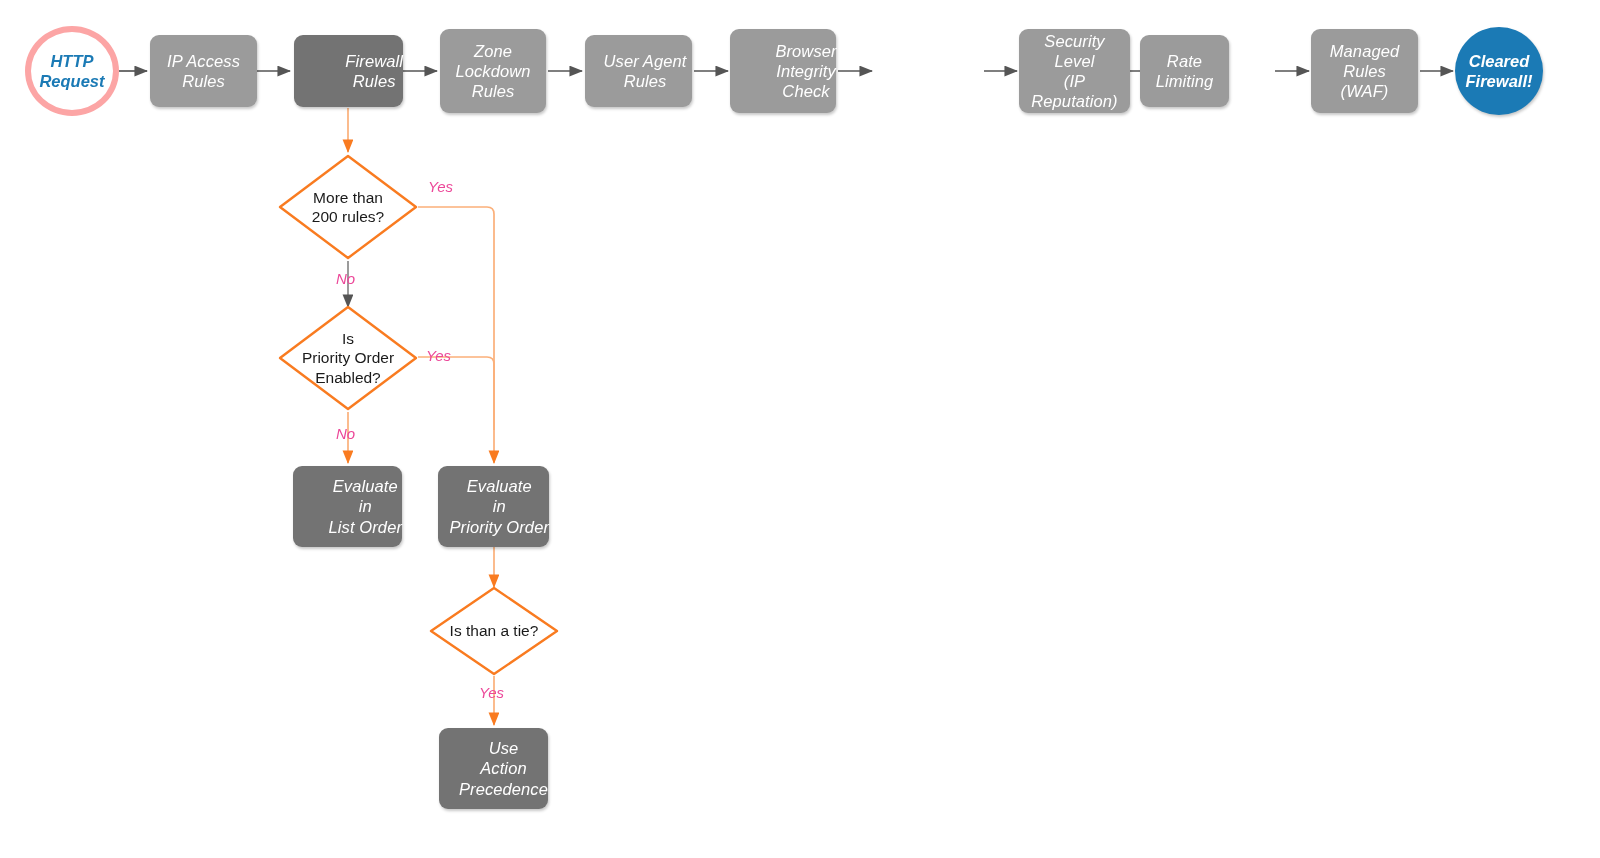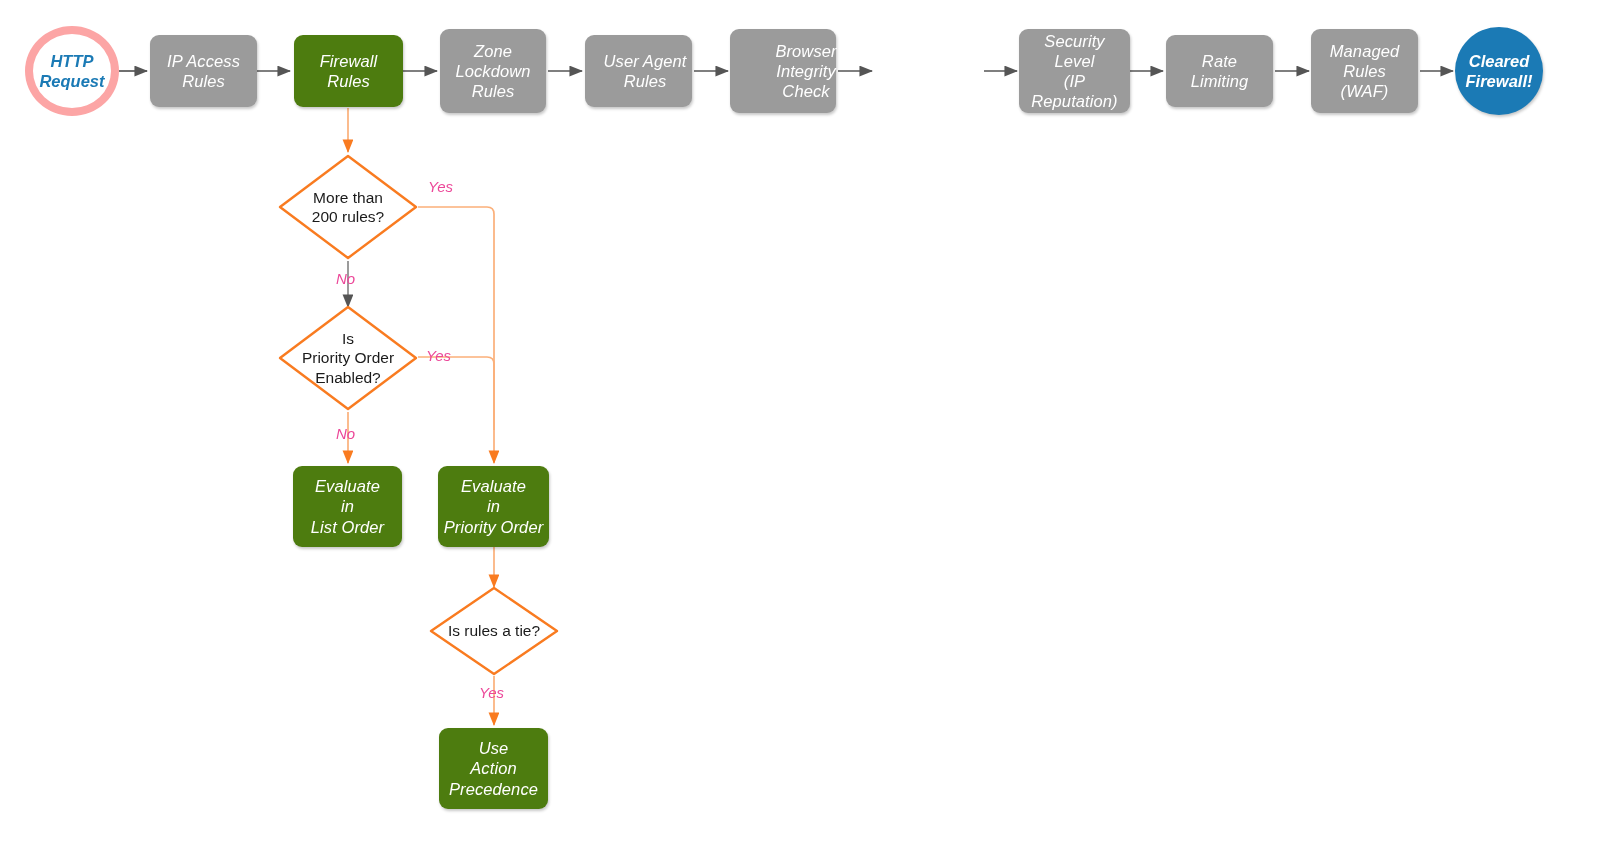--- a/index.html
+++ b/index.html
@@ -43,32 +43,32 @@
   
   .proc {
     border-radius: 9px;
     color: #ffffff;
     font-style: italic;
     font-size: 16.5px;
     letter-spacing: .1px;
     box-shadow: 1px 2px 3px rgba(0,0,0,0.22);
   }
   .proc.gray   { background: #9b9b9b; }
-  .proc.orange { background: #4d7c0f; }
+  .proc.orange { background: #737373; justify-content: flex-end; }
 
   
   .circle {
     border-radius: 50%;
     font-style: italic;
     font-weight: bold;
     font-size: 16.5px;
   }
   .circle.hollow {
     background: #ffffff;
-    border: 8px solid #fca5a5;
+    border: 6px solid #fca5a5;
     color: #1b7ab5;
   }
   .circle.filled {
     background: #1b7ab5;
     color: #ffffff;
     box-shadow: 1px 2px 3px rgba(0,0,0,0.22);
   }
 
   
   .diamond {
@@ -173,21 +173,21 @@
 Check</span>
   </div>
 
 
   <div class="node proc gray" style="left:1019px; top:29px; width:111px; height:84px;">
     <span style="white-space:pre-line;">Security
 Level
 (IP Reputation)</span>
   </div>
 
-  <div class="node proc gray" style="left:1166px; top:35px; width:107px; height:72px;">
+  <div class="node proc gray" style="left:1140px; top:35px; width:89px; height:72px;">
     <span style="white-space:pre-line;">Rate
 Limiting</span>
   </div>
 
   <div class="node proc gray" style="left:1311px; top:29px; width:107px; height:84px;">
     <span style="white-space:pre-line;">Managed
 Rules
 (WAF)</span>
   </div>
 
@@ -210,21 +210,21 @@
     </svg>
     <span class="dlabel" style="white-space:pre-line;">Is
 Priority Order
 Enabled?</span>
   </div>
 
   <div class="node diamond" style="left:428px; top:585px; width:132px; height:92px;">
     <svg class="dshape" viewBox="0 0 132 92" xmlns="http://www.w3.org/2000/svg">
       <polygon points="66,3 129,46 66,89 3,46" fill="#ffffff" stroke="#f97b20" stroke-width="2.4" stroke-linejoin="round"></polygon>
     </svg>
-    <span class="dlabel" style="white-space:pre-line;">Is rules a tie?</span>
+    <span class="dlabel" style="white-space:pre-line;">Is than a tie?</span>
   </div>
 
   <div class="node proc orange" style="left:293px; top:466px; width:109px; height:81px;">
     <span style="white-space:pre-line;">Evaluate
 in
 List Order</span>
   </div>
 
   <div class="node proc orange" style="left:438px; top:466px; width:111px; height:81px;">
     <span style="white-space:pre-line;">Evaluate

